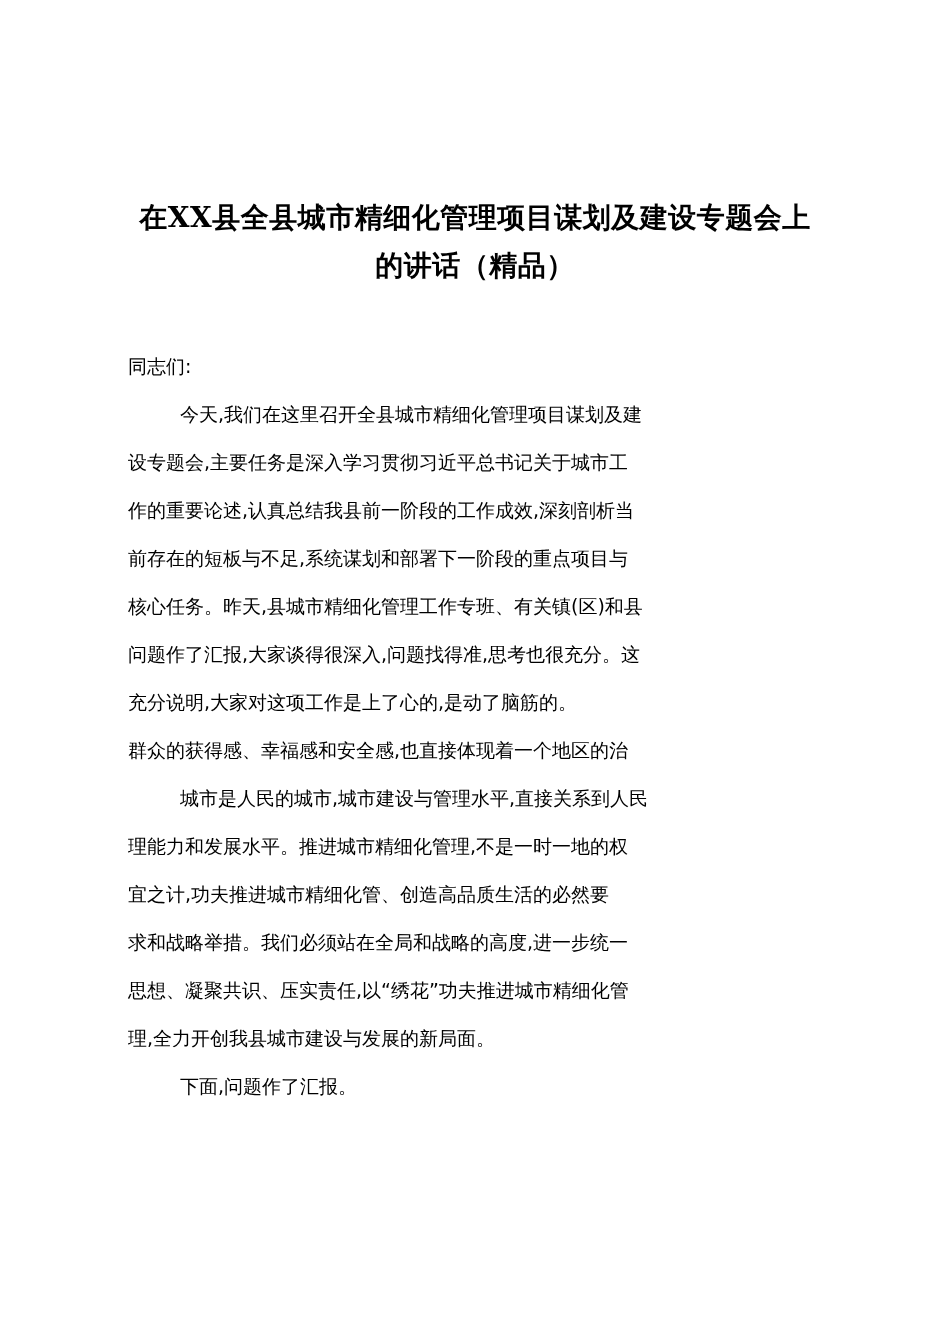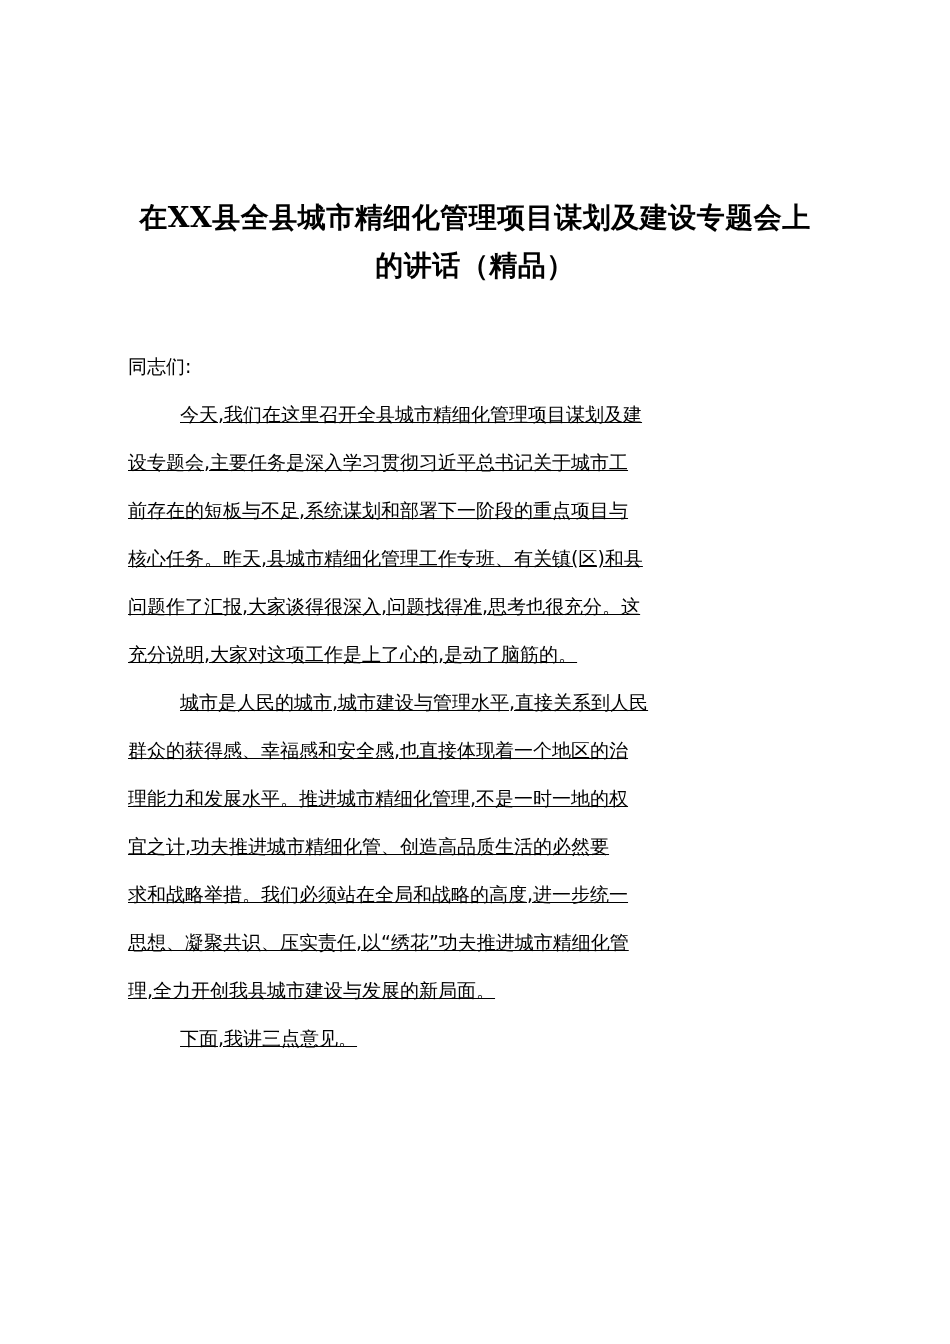--- a/index.html
+++ b/index.html
@@ -51,53 +51,53 @@
       display: block;
       white-space: nowrap;
       height: 48px;
     }
     .indent {
       padding-left: 52px;
     }
     .para {
       margin: 0;
       padding: 0;
-      text-decoration: underline;
     }
   </style>
 </head>
 <body>
 
 <div class="page">
 
   <div class="title">
     <span class="line">在XX县全县城市精细化管理项目谋划及建设专题会上</span>
     <span class="line">的讲话（精品）</span>
   </div>
 
   <div class="body-text">
     <span class="line">同志们:</span>
 
     <div class="para">
       <span class="line indent">今天,我们在这里召开全县城市精细化管理项目谋划及建</span>
       <span class="line">设专题会,主要任务是深入学习贯彻习近平总书记关于城市工</span>
+      <span class="line">作的重要论述,认真总结我县前一阶段的工作成效,深刻剖析当</span>
       <span class="line">前存在的短板与不足,系统谋划和部署下一阶段的重点项目与</span>
       <span class="line">核心任务。昨天,县城市精细化管理工作专班、有关镇(区)和县</span>
       <span class="line">问题作了汇报,大家谈得很深入,问题找得准,思考也很充分。这</span>
       <span class="line">充分说明,大家对这项工作是上了心的,是动了脑筋的。</span>
     </div>
 
     <div class="para">
+      <span class="line">群众的获得感、幸福感和安全感,也直接体现着一个地区的治</span>
       <span class="line indent">城市是人民的城市,城市建设与管理水平,直接关系到人民</span>
-      <span class="line">群众的获得感、幸福感和安全感,也直接体现着一个地区的治</span>
       <span class="line">理能力和发展水平。推进城市精细化管理,不是一时一地的权</span>
       <span class="line">宜之计,功夫推进城市精细化管、创造高品质生活的必然要</span>
       <span class="line">求和战略举措。我们必须站在全局和战略的高度,进一步统一</span>
       <span class="line">思想、凝聚共识、压实责任,以“绣花”功夫推进城市精细化管</span>
       <span class="line">理,全力开创我县城市建设与发展的新局面。</span>
     </div>
 
     <div class="para">
-      <span class="line indent">下面,我讲三点意见。</span>
+      <span class="line indent">下面,问题作了汇报。</span>
     </div>
   </div>
 
 </div>
 
 </body></html>

